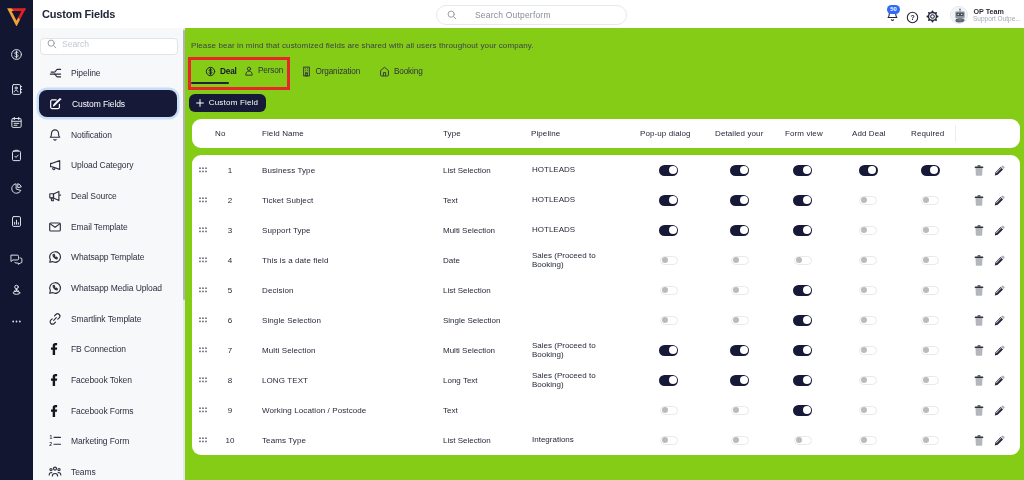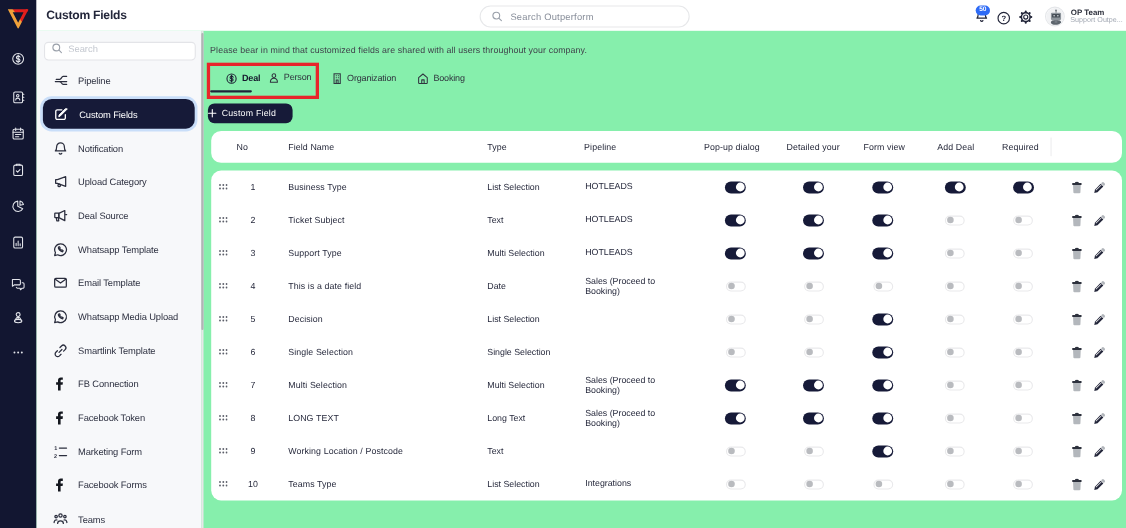--- a/index.html
+++ b/index.html
@@ -1,15 +1,15 @@
 <!DOCTYPE html>
 <html><head><meta charset="utf-8"><title>Custom Fields</title><style>
 *{margin:0;padding:0;box-sizing:border-box}
 body{font-family:"Liberation Sans",sans-serif}
-.app{position:relative;width:1024px;height:480px;background:#86efac;overflow:hidden}
+.app{position:relative;width:1024px;height:480px;background:#84cc16;overflow:hidden}
 .topbar{position:absolute;left:0;top:0;width:1024px;height:28px;background:#fff}
 .title{position:absolute;left:42px;top:8px;font-size:11px;font-weight:bold;color:#23263a;letter-spacing:-0.2px}
 .rail{position:absolute;left:0;top:0;width:33px;height:480px;background:#121631;z-index:3}
 .logo{position:absolute;left:7px;top:8px}
 .ric{position:absolute;left:9.5px}
 .side{position:absolute;left:33px;top:28px;width:150px;height:452px;background:#f7f8fa;z-index:2}
 .sbar{position:absolute;left:183px;top:28px;width:2px;height:452px;background:#e7e7e9;z-index:2}
 .sthumb{position:absolute;left:182.5px;top:30px;width:2.5px;height:270px;background:#b2b2b6;border-radius:2px;z-index:3}
 .search{position:absolute;left:7px;top:9.5px;width:138px;height:17px;border:1px solid #e3e4e8;border-radius:4px;background:#fff;display:flex;align-items:flex-start;padding-left:6px;gap:5px}
 .search span{font-size:8.5px;color:#c3c7cf}
@@ -19,21 +19,21 @@
 .ml{font-size:8.5px;color:#2d3040;font-weight:500;letter-spacing:-0.1px}
 .mi.sel{position:relative;background:#161a38;border-radius:8px;margin:2px 7px 2px 6px;height:26.7px;padding-left:10px;box-shadow:0 0 0 2.5px #c9def9}
 .mi.sel .ml{color:#fff}
 .main{position:absolute;left:185px;top:28px;width:839px;height:452px}
 .notice{position:absolute;left:6px;top:13px;font-size:8px;color:#3f414a;letter-spacing:.1px}
 .redbox{position:absolute;left:3px;top:29px;width:102px;height:33px;border:3px solid #e8252a;z-index:5}
 .tabs{position:absolute;left:0;top:37.5px;height:12px;width:400px}
 .tab{position:absolute;display:flex;align-items:center;gap:4px;font-size:8.2px;color:#2f323d;white-space:nowrap;letter-spacing:-0.15px}
 .tab.active{font-weight:bold;color:#15182c}
 .underline{position:absolute;left:5.5px;top:53.5px;width:38.5px;height:2.5px;background:#20233a;border-radius:1px}
-.btn{position:absolute;left:3.5px;top:65.5px;width:77px;height:18px;background:#161a38;border-radius:6px;color:#fff;font-size:8px;font-weight:500;display:flex;align-items:center;gap:5px;letter-spacing:.2px}
+.btn{position:absolute;left:3.5px;top:65.5px;width:77px;height:18px;background:#161a38;border-radius:6px;color:#fff;font-size:8px;font-weight:500;display:flex;align-items:center;justify-content:center;gap:5px;letter-spacing:.2px}
 .thead{position:absolute;left:7px;top:91px;width:828px;height:29px;background:#fff;border-radius:9px}
 .thead span{position:absolute;top:9.5px;font-size:8px;font-weight:normal;color:#1e2133;letter-spacing:.1px}
 .tbody{position:absolute;left:7px;top:127px;width:828px;height:300px;background:#fff;border-radius:9px;padding-top:0}
 .row{display:flex;align-items:center;height:30px}
 .c{display:flex;align-items:center}
 .ch{width:22px;justify-content:center}
 .cn{width:32px;justify-content:center;font-size:8px;color:#26293c}
 .cname{width:192px;padding-left:16px;font-size:8px;color:#26293c;letter-spacing:.1px}
 .ctype{width:89px;padding-left:5px;font-size:8px;color:#26293c}
 .cpipe{width:105px;padding-left:5px;font-size:8px;color:#26293c;line-height:9.5px}
@@ -41,21 +41,21 @@
 .ct2{width:69px;justify-content:center}
 .ct3{width:57px;justify-content:center}
 .ct4{width:74px;justify-content:center}
 .ct5{width:50px;justify-content:center}
 .cact{flex:1;justify-content:flex-end;padding-right:15px;gap:10px}
 .tg{display:inline-block;position:relative}
 .tg.on{width:19px;height:11px;border-radius:5.5px;background:#161a38}
 .tg.on::after{content:"";position:absolute;right:1.5px;top:1.5px;width:8px;height:8px;background:#fff;border-radius:50%}
 .tg.off{width:18px;height:9px;border-radius:4.5px;background:#fff;border:1px solid #e9e9eb}
 .tg.off::after{content:"";position:absolute;left:1px;top:0.5px;width:6px;height:6px;background:#b9bbbf;border-radius:50%}
-.tsearch{position:absolute;left:436px;top:5px;width:191px;height:20px;border:1px solid #e7e8ea;border-radius:10px;background:#fff;display:flex;align-items:center;padding-left:10px;gap:7px}
+.tsearch{position:absolute;left:436px;top:5px;width:191px;height:20px;border:1px solid #e7e8ea;border-radius:10px;background:#fff;display:flex;align-items:center;padding-left:10px;gap:18px}
 .tsearch span{font-size:8.5px;color:#878d99;letter-spacing:.2px}
 .tico{position:absolute;top:9px}
 .badge{position:absolute;left:887px;top:4.5px;min-width:13px;height:9px;background:#2e6bf6;border-radius:4.5px;color:#fff;font-size:6px;font-weight:bold;display:flex;align-items:center;justify-content:center;z-index:2;padding:0 2px}
 .avatar{position:absolute;left:950px;top:6px;width:18px;height:18px;border-radius:50%;border:1px solid #e4e6e9;overflow:hidden}
 .uname{position:absolute;left:973.5px;top:7px;font-size:7.2px;font-weight:bold;color:#2b2e3a}
 .usub{position:absolute;left:973px;top:15px;font-size:6.5px;color:#a2a8b3}
 </style></head>
 <body>
 <div class="app">
   <div class="topbar">
@@ -248,37 +248,37 @@
                 <path d="M11.6 6.1h1"></path>
               </g>
             </svg>
           </span>
           <span class="ml">Deal Source</span>
         </div>
 <div class="mi">
           <span class="mic">
             <svg width="14" height="14" viewBox="0 0 14 14">
               <g fill="none" stroke="#2b2e3e" stroke-width="1.15" stroke-linecap="round" stroke-linejoin="round">
+                <rect x="1.7" y="3" width="10.6" height="8" rx="1.1"></rect>
+                <path d="m2.3 3.9 4.7 3.4 4.7-3.4"></path>
+              </g>
+            </svg>
+          </span>
+          <span class="ml">Email Template</span>
+        </div>
+<div class="mi">
+          <span class="mic">
+            <svg width="14" height="14" viewBox="0 0 14 14">
+              <g fill="none" stroke="#2b2e3e" stroke-width="1.15" stroke-linecap="round" stroke-linejoin="round">
                 <path d="M7 1.7a5.3 5.3 0 0 0-4.6 7.9L1.7 12.3l2.8-.7A5.3 5.3 0 1 0 7 1.7z"></path>
                 <path d="M5.1 4.7c-.4 1.6 1.9 4 3.8 4.2l.5-1-1.2-.8-.5.4C7 7.2 6.4 6.6 6.2 5.9l.5-.4-.6-1.2z"></path>
               </g>
             </svg>
           </span>
           <span class="ml">Whatsapp Template</span>
-        </div>
-<div class="mi">
-          <span class="mic">
-            <svg width="14" height="14" viewBox="0 0 14 14">
-              <g fill="none" stroke="#2b2e3e" stroke-width="1.15" stroke-linecap="round" stroke-linejoin="round">
-                <rect x="1.7" y="3" width="10.6" height="8" rx="1.1"></rect>
-                <path d="m2.3 3.9 4.7 3.4 4.7-3.4"></path>
-              </g>
-            </svg>
-          </span>
-          <span class="ml">Email Template</span>
         </div>
 <div class="mi">
           <span class="mic">
             <svg width="14" height="14" viewBox="0 0 14 14">
               <g fill="none" stroke="#2b2e3e" stroke-width="1.15" stroke-linecap="round" stroke-linejoin="round">
                 <path d="M7 1.7a5.3 5.3 0 0 0-4.6 7.9L1.7 12.3l2.8-.7A5.3 5.3 0 1 0 7 1.7z"></path>
                 <path d="M5.1 4.7c-.4 1.6 1.9 4 3.8 4.2l.5-1-1.2-.8-.5.4C7 7.2 6.4 6.6 6.2 5.9l.5-.4-.6-1.2z"></path>
               </g>
             </svg>
           </span>
@@ -308,39 +308,39 @@
           <span class="mic">
             <svg width="14" height="14" viewBox="0 0 14 14">
               <path fill="#14171e" d="M9.1 1.1H7.3C5.7 1.1 4.7 2.2 4.7 3.8v1.7H3v2.3h1.7v5.1h2.4V7.8h1.8l.3-2.3H7.1V4c0-.5.2-.8.8-.8h1.2z"></path>
             </svg>
           </span>
           <span class="ml">Facebook Token</span>
         </div>
 <div class="mi">
           <span class="mic">
             <svg width="14" height="14" viewBox="0 0 14 14">
+              <path fill="#14171e" d="M9.1 1.1H7.3C5.7 1.1 4.7 2.2 4.7 3.8v1.7H3v2.3h1.7v5.1h2.4V7.8h1.8l.3-2.3H7.1V4c0-.5.2-.8.8-.8h1.2z"></path>
+            </svg>
+          </span>
+          <span class="ml">Facebook Forms</span>
+        </div>
+<div class="mi">
+          <span class="mic">
+            <svg width="14" height="14" viewBox="0 0 14 14">
               <g fill="none" stroke="#2b2e3e" stroke-width="1.15" stroke-linecap="round" stroke-linejoin="round">
                 <path d="M6 3.3h6.5"></path>
                 <path d="M6 10.2h6.5"></path>
               </g>
               <g fill="#2b2e3e" font-family="Liberation Sans" font-size="5" font-weight="bold">
                 <text x="1.4" y="5">1</text>
                 <text x="1.2" y="12">2</text>
               </g>
             </svg>
           </span>
           <span class="ml">Marketing Form</span>
-        </div>
-<div class="mi">
-          <span class="mic">
-            <svg width="14" height="14" viewBox="0 0 14 14">
-              <path fill="#14171e" d="M9.1 1.1H7.3C5.7 1.1 4.7 2.2 4.7 3.8v1.7H3v2.3h1.7v5.1h2.4V7.8h1.8l.3-2.3H7.1V4c0-.5.2-.8.8-.8h1.2z"></path>
-            </svg>
-          </span>
-          <span class="ml">Facebook Forms</span>
         </div>
 <div class="mi">
           <span class="mic">
             <svg width="14" height="14" viewBox="0 0 14 14">
               <g fill="none" stroke="#2b2e3e" stroke-width="1.15" stroke-linecap="round" stroke-linejoin="round">
                 <circle cx="7" cy="3.6" r="1.5"></circle>
                 <path d="M4.4 10.9c0-3.2 5.2-3.2 5.2 0"></path>
                 <circle cx="3" cy="4.6" r="1.1"></circle>
                 <circle cx="11" cy="4.6" r="1.1"></circle>
                 <path d="M1.2 10c0-2.2 1.6-2.7 2.6-2.3"></path>

